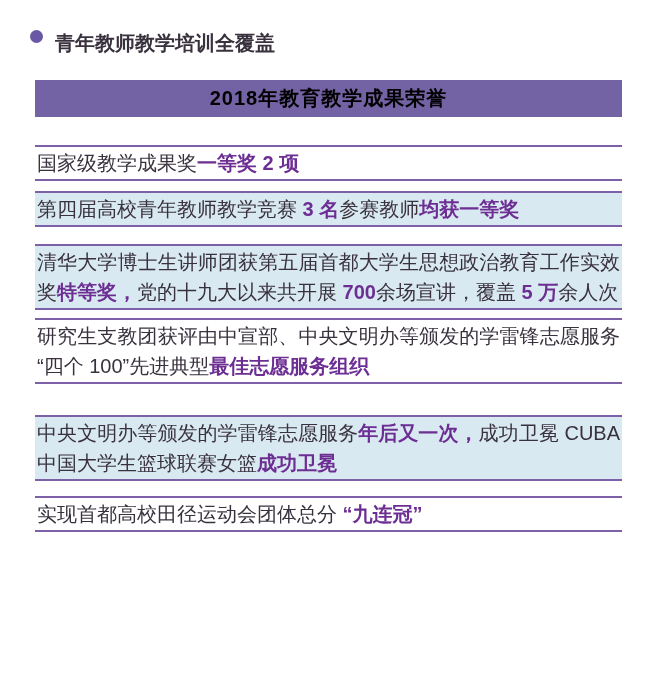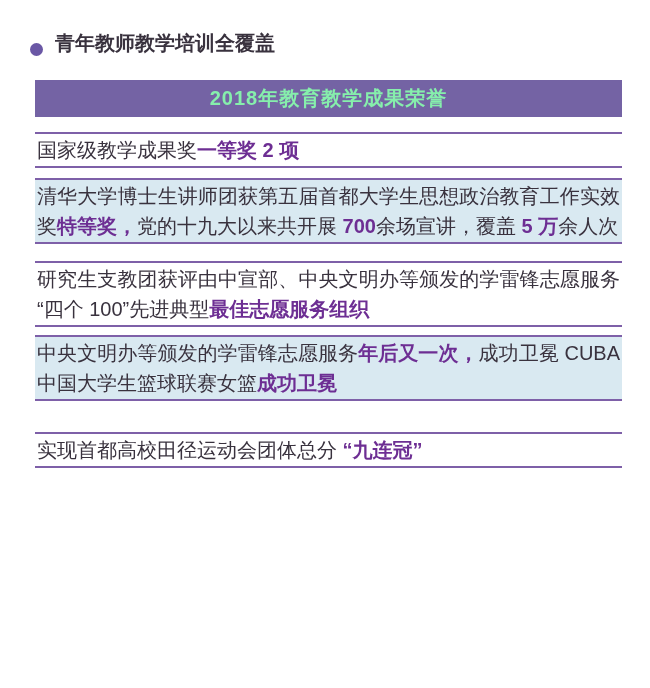--- a/index.html
+++ b/index.html
@@ -14,50 +14,50 @@
   html,body{margin:0;padding:0;}
   body{
     width:650px;height:688px;overflow:hidden;background:#ffffff;
     font-family:"Liberation Sans",sans-serif;color:var(--text);
   }
   .page{width:650px;height:688px;position:relative;}
 
   
   .intro-heading{
     margin:30px 28px 0 30px;
-    display:flex;align-items:flex-end;
+    display:flex;align-items:flex-start;
     font-size:20px;font-weight:600;line-height:26px;
   }
   .bullet{
     width:13px;height:13px;border-radius:50%;
     background:var(--bullet);margin-right:12px;flex:0 0 auto;
   }
   .intro-para{
     margin:9px 0 0 57px;width:565px;
     font-size:20px;line-height:35px;font-weight:500;
     text-align:justify;
   }
 
   
   .honor-header{
     margin:24px 0 0 35px;width:587px;height:37px;
-    background:var(--accent);color:#86efac;
+    background:var(--accent);color:#000000;
     display:flex;align-items:center;justify-content:center;
     font-size:20px;font-weight:600;letter-spacing:1px;
   }
   .honor-rows{margin-left:35px;width:587px;}
   .honor-row{
     border-top:2px solid var(--border);
     border-bottom:2px solid var(--border);
     padding:1px 2px;
     font-size:20px;line-height:30px;font-weight:500;
     text-align:justify;
   }
   .honor-row.hl{background:var(--hl-bg);}
-  .honor-row{margin-top:15px;}
+  .honor-row{margin-top:28px;}
   .honor-row:nth-child(2){margin-top:10px;}
   .honor-row:nth-child(3){margin-top:17px;}
   .honor-row:nth-child(4){margin-top:8px;}
   .honor-row:nth-child(5){margin-top:31px;}
   .honor-row:nth-child(6){margin-top:15px;}
   .honor-row:nth-child(7){margin-top:4px;}
 
   .em{color:var(--em);font-weight:700;}
 </style>
 </head>
@@ -70,19 +70,20 @@
     <span>青年教师教学培训全覆盖</span>
   </div>
 
 
   <div class="honor-header">
     <span>2018年教育教学成果荣誉</span>
   </div>
 
   <div class="honor-rows" id="honor-rows">
       <div class="honor-row"><span>国家级教学成果奖</span><span class="em">一等奖 2 项</span></div>
+      <div class="honor-row hl"><span>第四届高校青年教师教学竞赛 </span><span class="em">3 名</span><span>参赛教师</span><span class="em">均获一等奖</span></div>
       <div class="honor-row hl"><span>清华大学博士生讲师团获第五届首都大学生思想政治教育工作实效奖</span><span class="em">特等奖，</span><span>党的十九大以来共开展 </span><span class="em">700</span><span>余场宣讲，覆盖 </span><span class="em">5 万</span><span>余人次</span></div>
       <div class="honor-row"><span>研究生支教团获评由中宣部、中央文明办等颁发的学雷锋志愿服务“四个 100”先进典型</span><span class="em">最佳志愿服务组织</span></div>
       <div class="honor-row hl"><span>中央文明办等颁发的学雷锋志愿服务</span><span class="em">年后又一次，</span><span>成功卫冕 CUBA 中国大学生篮球联赛女篮</span><span class="em">成功卫冕</span></div>
       <div class="honor-row"><span>实现首都高校田径运动会团体总分 </span><span class="em">“九连冠”</span></div>
     </div>
 
 </div>
 
 </body></html>

